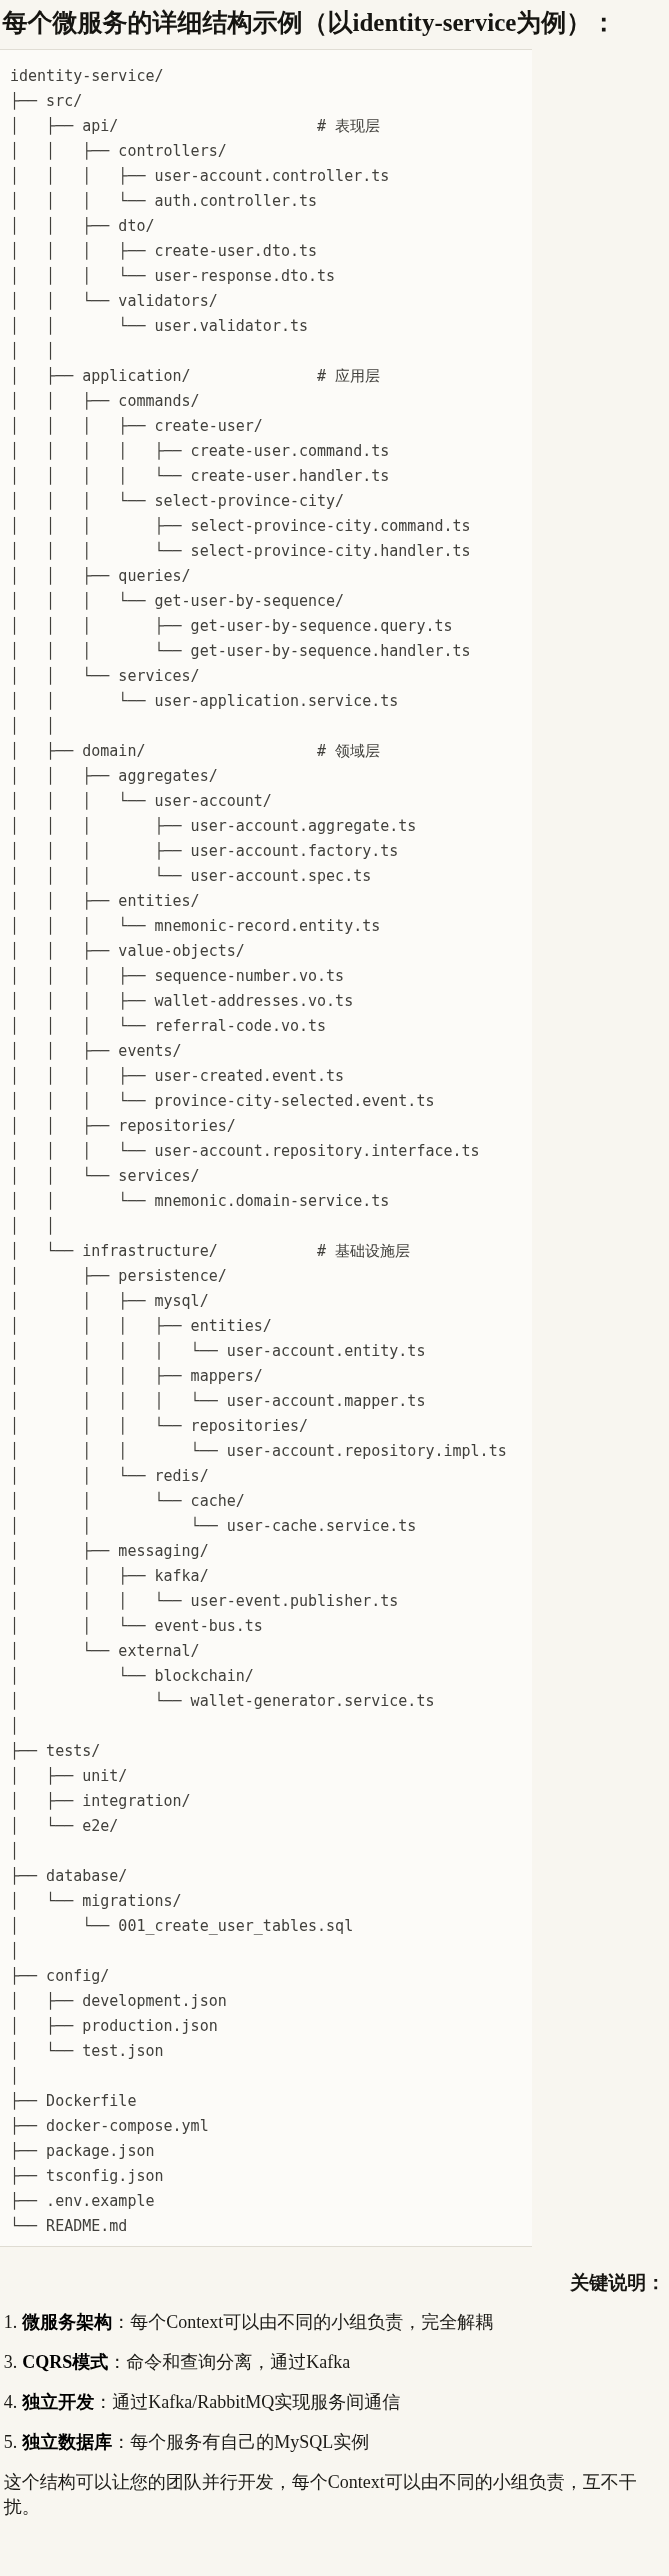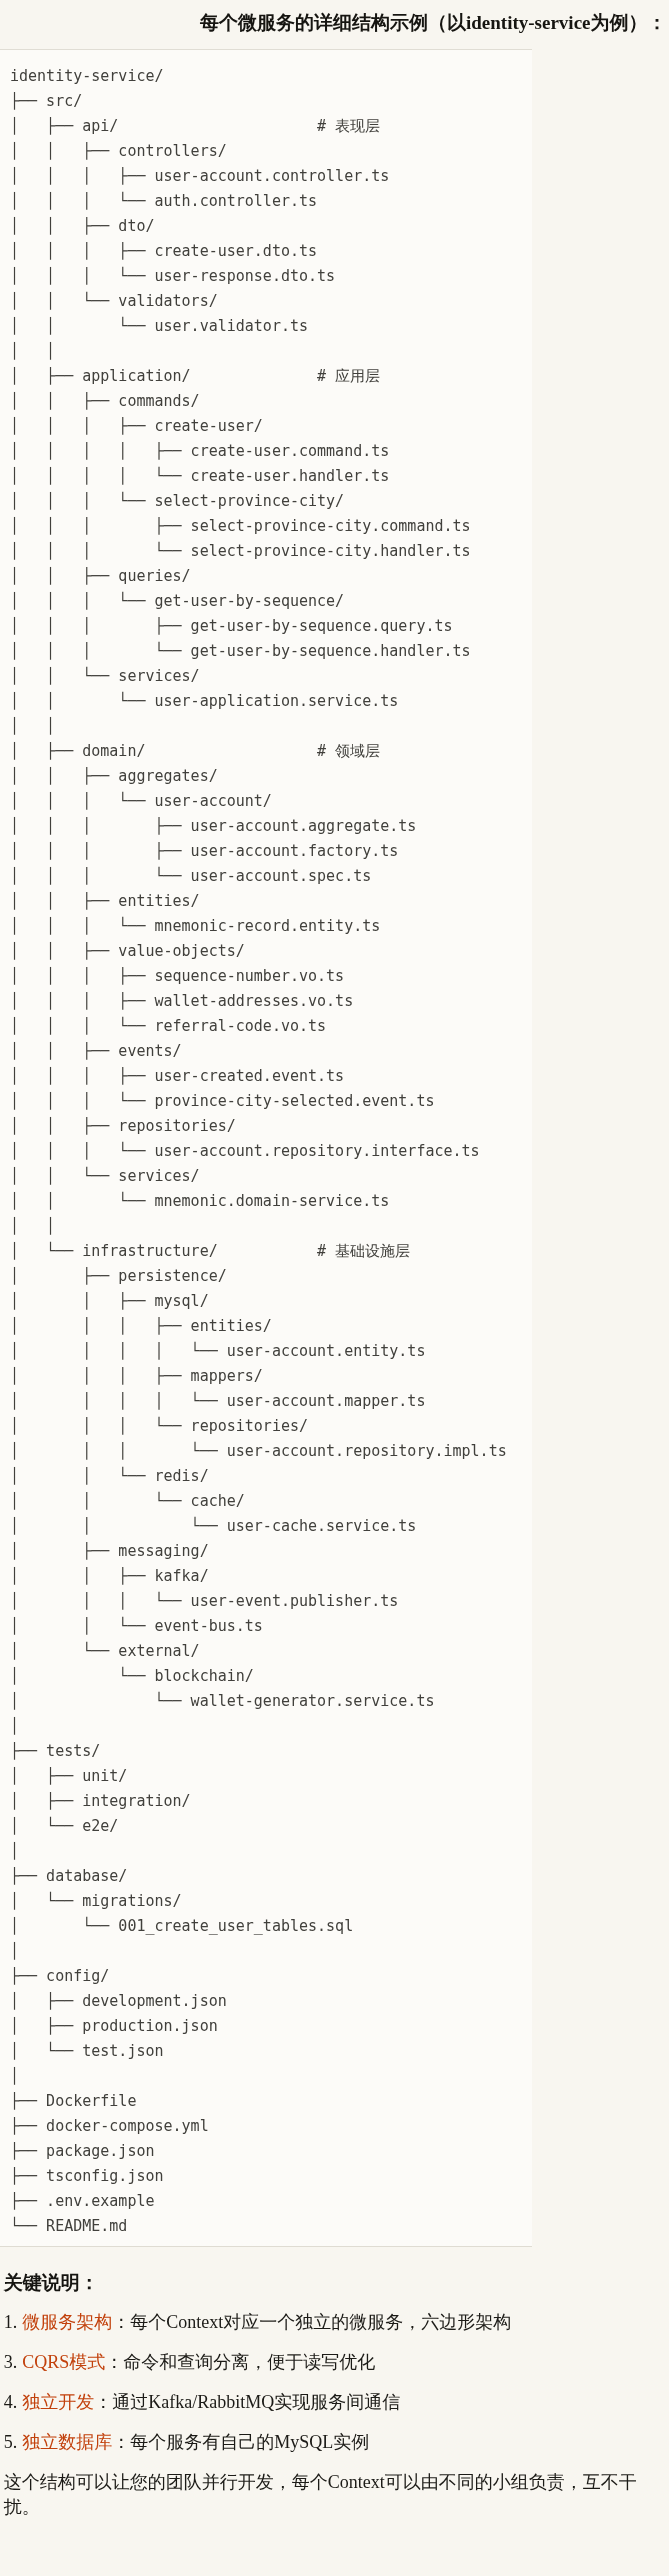--- a/index.html
+++ b/index.html
@@ -11,26 +11,25 @@
   }
   body { height: 2576px; overflow: hidden; }
 
   .doc { width: 669px; }
 
   .doc-header {
     padding: 8.8px 2.5px 0 2.5px;
     height: 49px;
   }
   .doc-title {
-    font-size: 19px;
+    font-size: 25px;
     line-height: 27.5px;
     font-weight: 700;
     color: #161511;
     letter-spacing: 0px;
-    text-align: right;
   }
 
   .code-block {
     display: block;
     width: 532px;
     background: #FCFBF8;
     border-top: 1.3px solid #E0DDD4;
     border-bottom: 1.3px solid #DFDCD3;
     padding: 13.8px 10px 7.5px 10px;
     font-family: "DejaVu Sans Mono", "Liberation Mono", monospace;
@@ -43,29 +42,30 @@
 
   .key-notes {
     padding: 0 3.8px 0 3.8px;
   }
   .key-notes-heading {
     margin-top: 22.5px;
     font-size: 19px;
     line-height: 25px;
     font-weight: 700;
     color: #161511;
+    text-align: right;
   }
   .kp-item {
     margin-top: 15px;
     font-size: 18px;
     line-height: 25px;
     color: #1C1B17;
   }
   .kp-num { margin-right: 5px; }
-  .kp-term { font-weight: 400; color: #c2410c; text-align: center; }
+  .kp-term { font-weight: 700; color: #000000; text-align: center; }
   .kp-sep { font-weight: 400; }
 
   .closing-note {
     margin-top: 15px;
     font-size: 18px;
     line-height: 25px;
     color: #1C1B17;
   }
 </style>
 </head>
@@ -162,24 +162,24 @@
 ├── docker-compose.yml
 ├── package.json
 ├── tsconfig.json
 ├── .env.example
 └── README.md</pre>
 
   <div class="key-notes">
 
     <p class="key-notes-heading">关键说明：</p>
 
-    <p class="kp-item"><span class="kp-num">1.</span><span class="kp-term">微服务架构</span><span class="kp-sep">：</span><span>每个Context对应一个独立的微服务，六边形架构</span></p>
+    <p class="kp-item"><span class="kp-num">1.</span><span class="kp-term">微服务架构</span><span class="kp-sep">：</span><span>每个Context可以由不同的小组负责，完全解耦</span></p>
 
 
-    <p class="kp-item"><span class="kp-num">3.</span><span class="kp-term">CQRS模式</span><span class="kp-sep">：</span><span>命令和查询分离，便于读写优化</span></p>
+    <p class="kp-item"><span class="kp-num">3.</span><span class="kp-term">CQRS模式</span><span class="kp-sep">：</span><span>命令和查询分离，通过Kafka</span></p>
 
     <p class="kp-item"><span class="kp-num">4.</span><span class="kp-term">独立开发</span><span class="kp-sep">：</span><span>通过Kafka/RabbitMQ实现服务间通信</span></p>
 
     <p class="kp-item"><span class="kp-num">5.</span><span class="kp-term">独立数据库</span><span class="kp-sep">：</span><span>每个服务有自己的MySQL实例</span></p>
 
 
     <p class="closing-note">这个结构可以让您的团队并行开发，每个Context可以由不同的小组负责，互不干扰。</p>
 
   </div>
 

